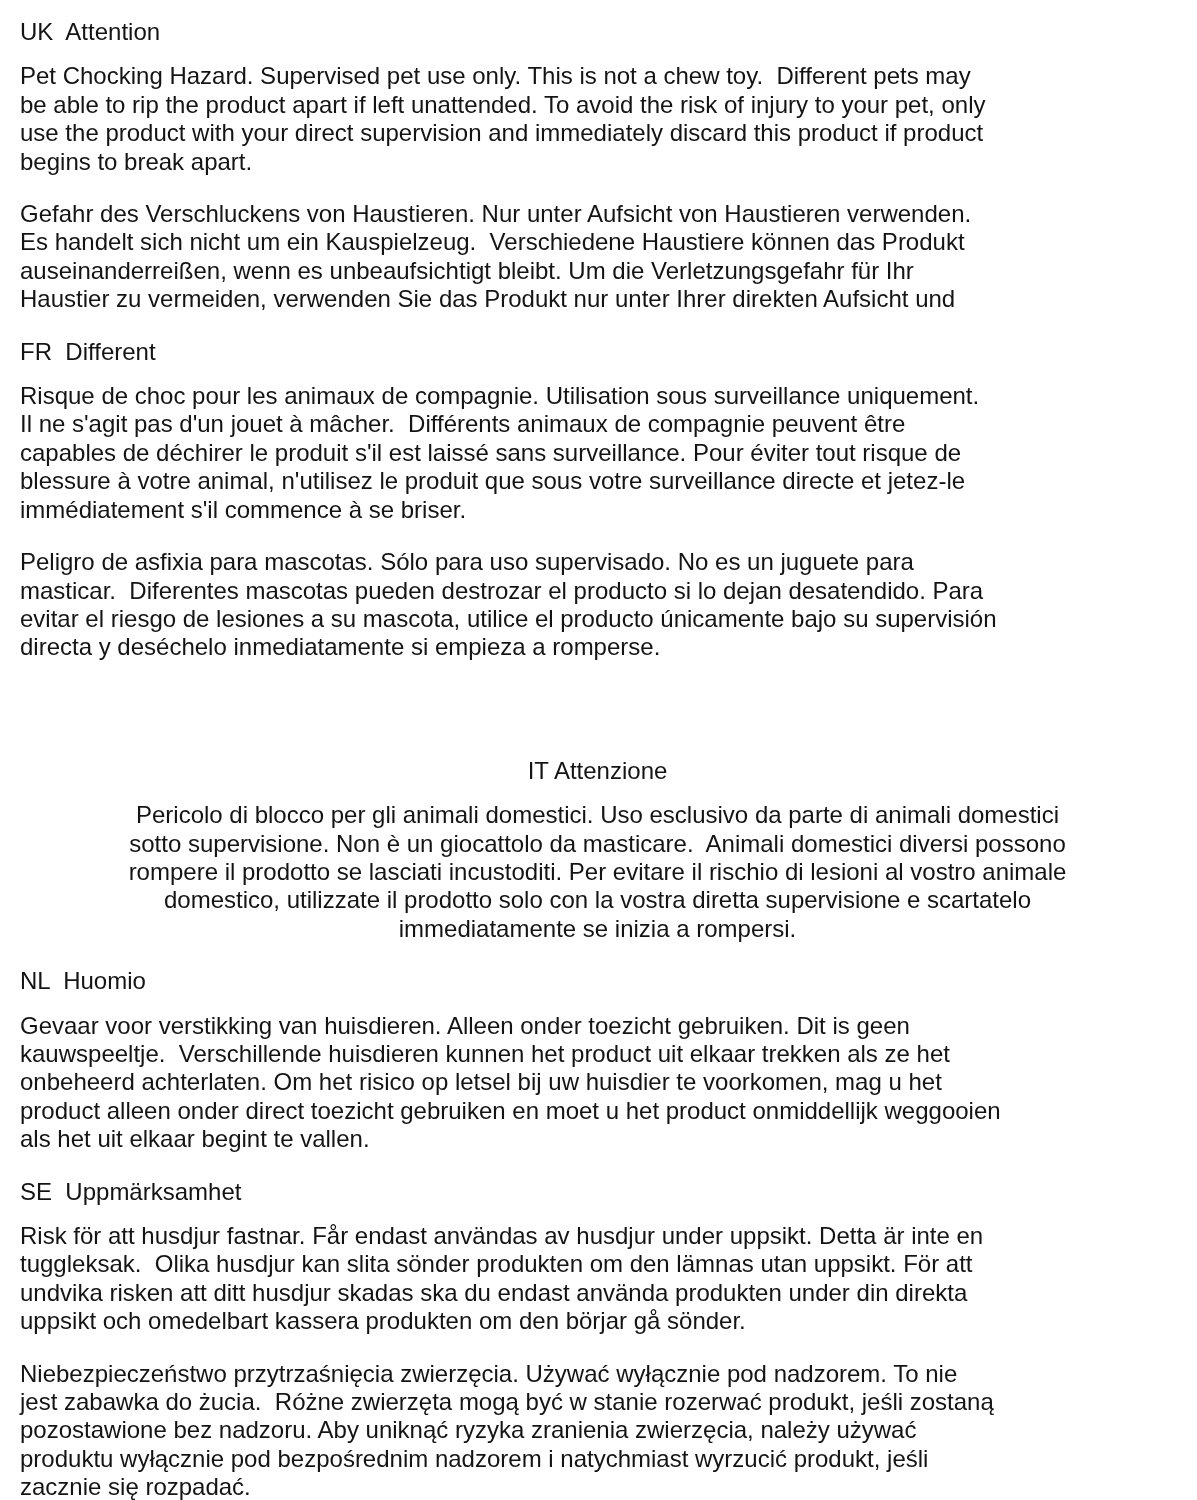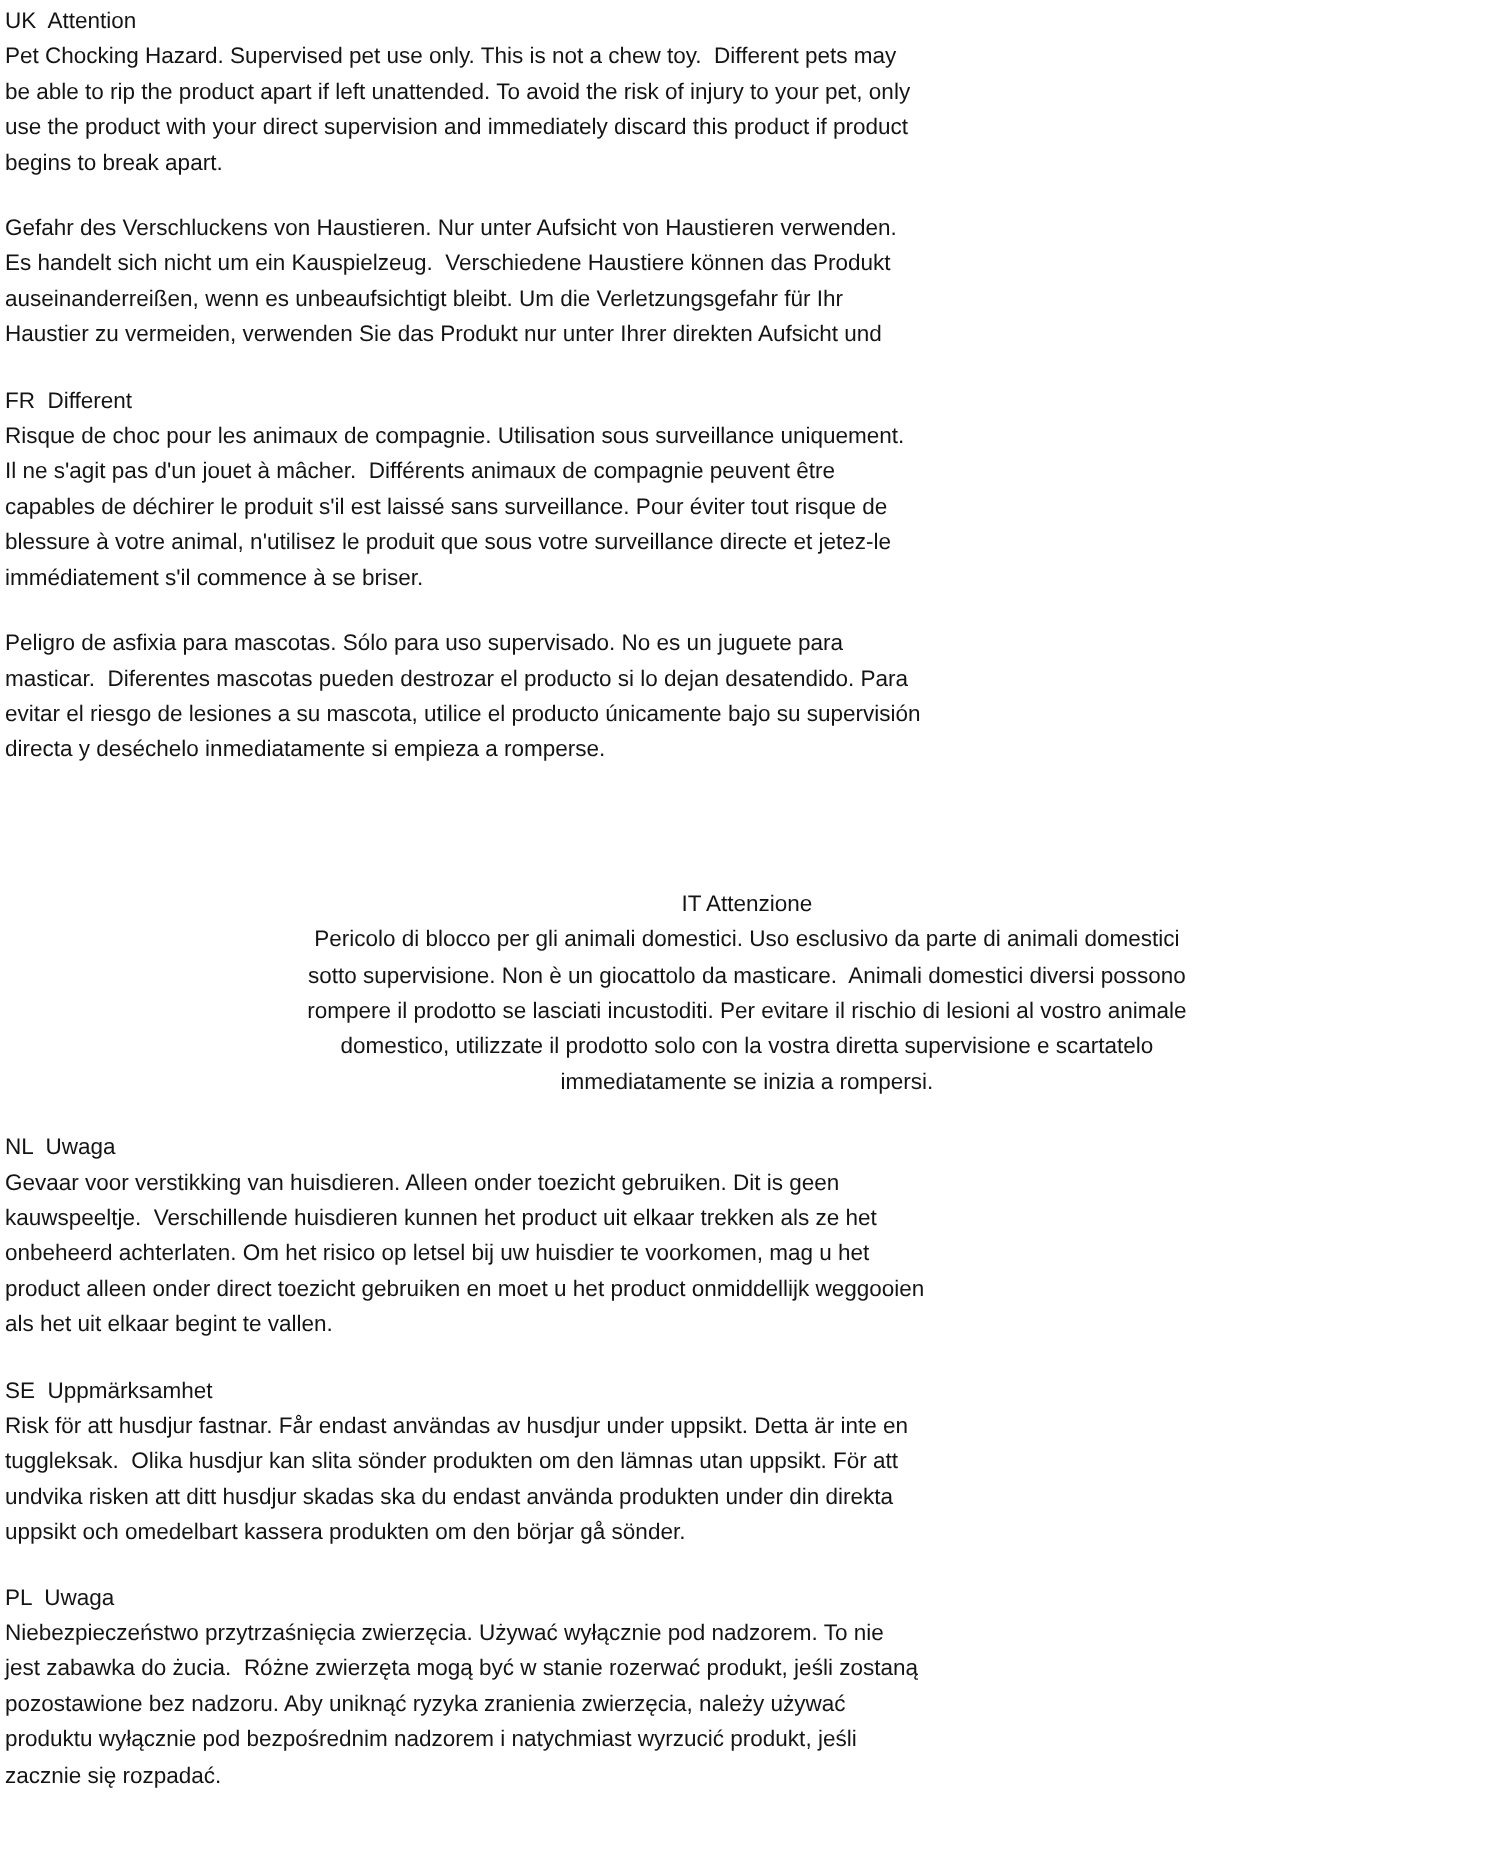--- a/index.html
+++ b/index.html
@@ -19,23 +19,23 @@
   }
   .warning-section {
     margin: 0 0 24px 0;
   }
   .warning-section.extra-gap {
     margin-top: 95px;
     text-align: center;
   }
   .section-heading,
   .section-body {
-    margin: 0;
+    margin: 16px;
     padding: 0;
-    font-size: 18px;
+    font-size: 24px;
     font-weight: 400;
     line-height: 28.4px;
     letter-spacing: 0px;
     white-space: pre-wrap;
   }
 </style>
 </head>
 <body>
 
 <div class="page">
@@ -74,38 +74,37 @@
   <section class="warning-section extra-gap">
     <h2 class="section-heading">IT Attenzione</h2>
     <p class="section-body">Pericolo di blocco per gli animali domestici. Uso esclusivo da parte di animali domestici
 sotto supervisione. Non è un giocattolo da masticare.  Animali domestici diversi possono
 rompere il prodotto se lasciati incustoditi. Per evitare il rischio di lesioni al vostro animale
 domestico, utilizzate il prodotto solo con la vostra diretta supervisione e scartatelo
 immediatamente se inizia a rompersi.</p>
   </section>
 
   <section class="warning-section">
-    <h2 class="section-heading">NL  Uwaga</h2>
+    <h2 class="section-heading">NL  Huomio</h2>
     <p class="section-body">Gevaar voor verstikking van huisdieren. Alleen onder toezicht gebruiken. Dit is geen
 kauwspeeltje.  Verschillende huisdieren kunnen het product uit elkaar trekken als ze het
 onbeheerd achterlaten. Om het risico op letsel bij uw huisdier te voorkomen, mag u het
 product alleen onder direct toezicht gebruiken en moet u het product onmiddellijk weggooien
 als het uit elkaar begint te vallen.</p>
   </section>
 
   <section class="warning-section">
     <h2 class="section-heading">SE  Uppmärksamhet</h2>
     <p class="section-body">Risk för att husdjur fastnar. Får endast användas av husdjur under uppsikt. Detta är inte en
 tuggleksak.  Olika husdjur kan slita sönder produkten om den lämnas utan uppsikt. För att
 undvika risken att ditt husdjur skadas ska du endast använda produkten under din direkta
 uppsikt och omedelbart kassera produkten om den börjar gå sönder.</p>
   </section>
 
   <section class="warning-section">
-    <h2 class="section-heading">PL  Uwaga</h2>
     <p class="section-body">Niebezpieczeństwo przytrzaśnięcia zwierzęcia. Używać wyłącznie pod nadzorem. To nie
 jest zabawka do żucia.  Różne zwierzęta mogą być w stanie rozerwać produkt, jeśli zostaną
 pozostawione bez nadzoru. Aby uniknąć ryzyka zranienia zwierzęcia, należy używać
 produktu wyłącznie pod bezpośrednim nadzorem i natychmiast wyrzucić produkt, jeśli
 zacznie się rozpadać.</p>
   </section>
 
 </div>
 
 </body></html>

